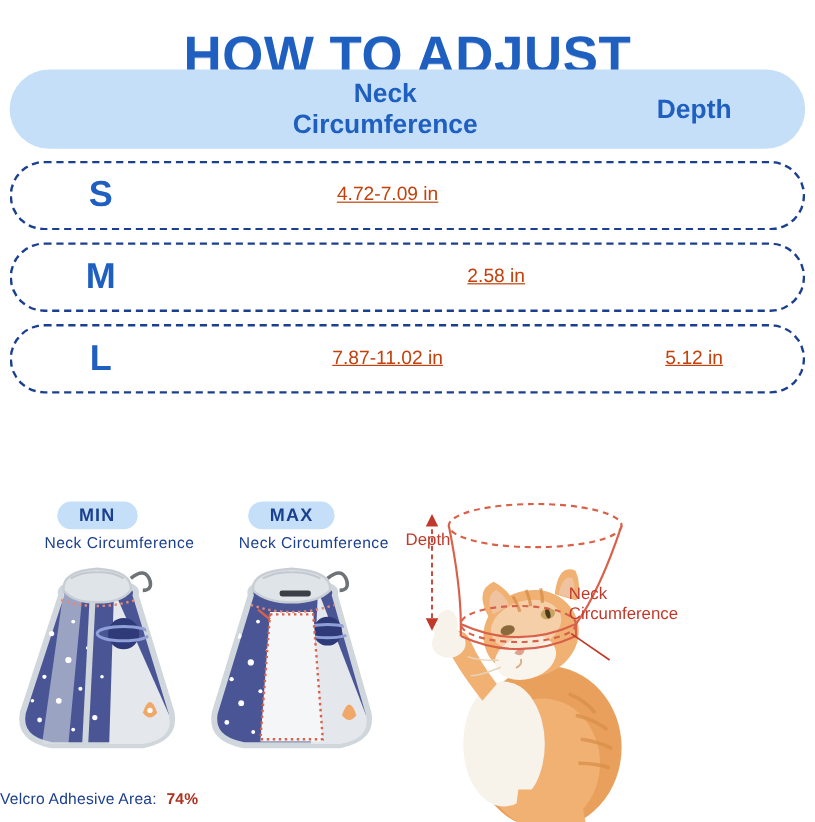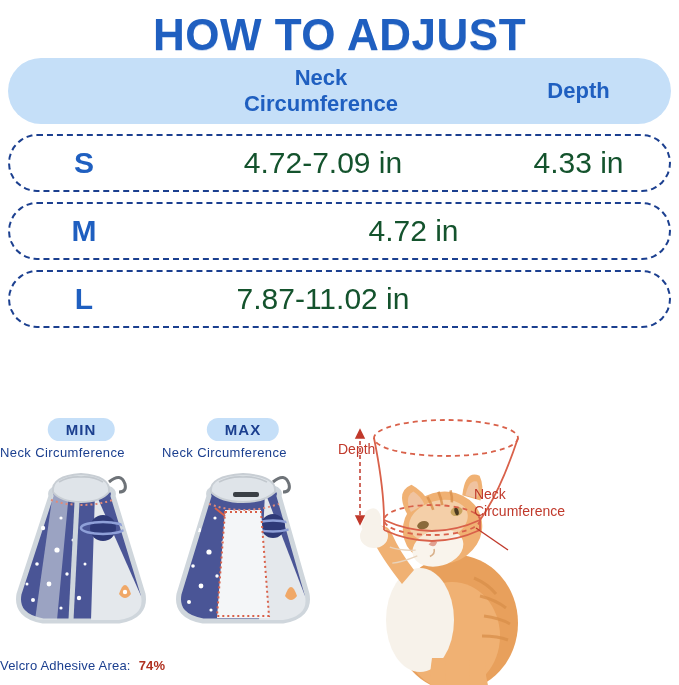--- a/index.html
+++ b/index.html
@@ -11,21 +11,21 @@
     overflow: hidden;
   }
 
   
   .title {
     text-align: center;
     font-size: 44px;
     font-weight: bold;
     color: #1f5fc0;
     letter-spacing: 0.5px;
-    padding-top: 10px;
+    padding-top: 22px;
     height: 58px;
     line-height: 50px;
     text-shadow: 0 1px 0 rgba(31,95,192,0.25);
   }
 
   
   .table { padding: 0 8px; }
 
   .header-bar {
     height: 66px;
@@ -55,22 +55,23 @@
     display: flex;
     align-items: center;
     background: #ffffff;
   }
   .row .col-size {
     color: #1f5fc0;
     font-weight: bold;
     font-size: 30px;
   }
   .row .col-neck, .row .col-depth {
-    color: #14532d;
-    font-size: 30px;
+    color: #c2410c;
+    font-size: 16px;
+    text-decoration: underline;
   }
 
   
   .bottom {
     position: absolute;
     top: 408px; left: 0;
     width: 567px; height: 293px;
     display: flex;
   }
   .panel {
@@ -87,21 +88,21 @@
     color: #1b3f8f;
     font-weight: bold;
     font-size: 15px;
     letter-spacing: 1px;
     padding: 3px 18px;
     border-radius: 12px;
   }
   .sub-label {
     position: absolute;
     top: 37px; left: 0; width: 100%;
-    text-align: left;
+    text-align: right;
     color: #1b3f8f;
     font-size: 13px;
     letter-spacing: 0.4px;
   }
 
   .cone-wrap {
     position: absolute;
     top: 58px; left: 50%;
     transform: translateX(-50%);
     width: 180px; height: 165px;
@@ -146,31 +147,31 @@
     <div class="col-neck">
       <div>Neck</div>
       <div>Circumference</div>
     </div>
     <div class="col-depth">Depth</div>
   </div>
 
   <div class="row">
     <div class="col-size">S</div>
     <div class="col-neck">4.72-7.09 in</div>
-    <div class="col-depth">4.33 in</div>
   </div>
 
   <div class="row">
     <div class="col-size">M</div>
-    <div class="col-depth">4.72 in</div>
+    <div class="col-depth">2.58 in</div>
   </div>
 
   <div class="row">
     <div class="col-size">L</div>
     <div class="col-neck">7.87-11.02 in</div>
+    <div class="col-depth">5.12 in</div>
   </div>
 
 </div>
 
 <div class="bottom">
 
   <div class="panel">
     <div class="badge">MIN</div>
     <div class="sub-label">Neck Circumference</div>
 

